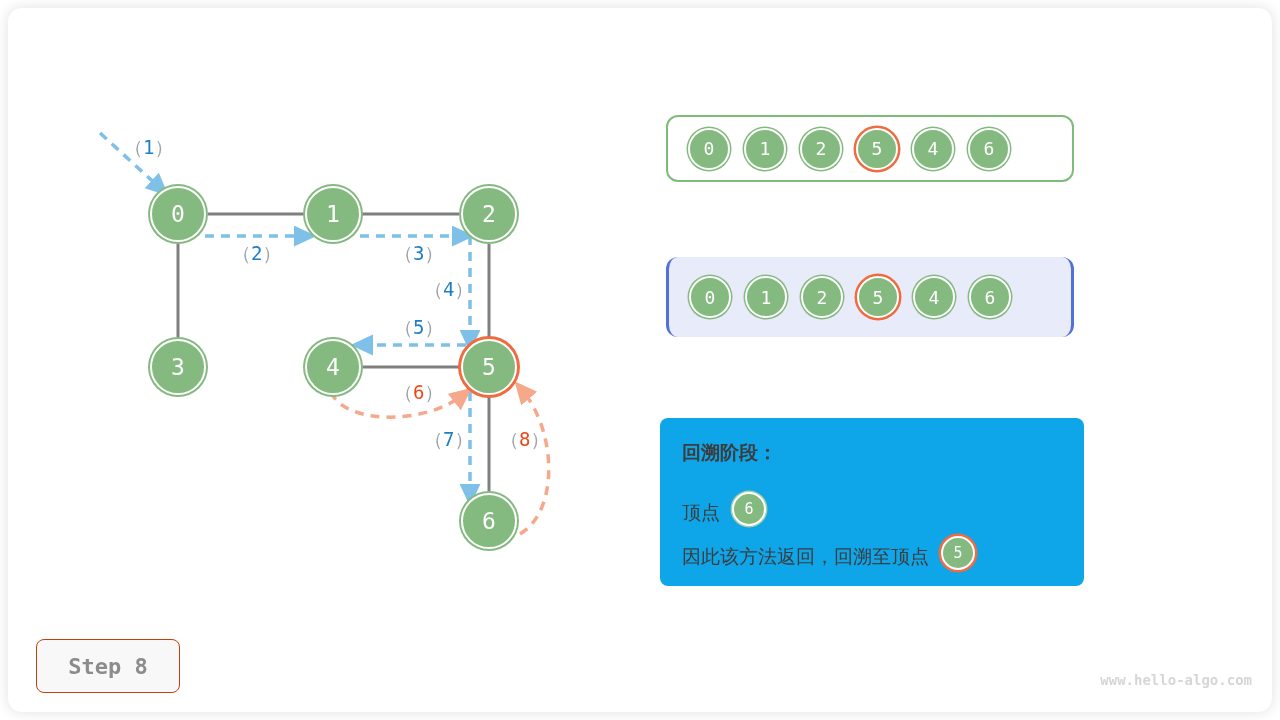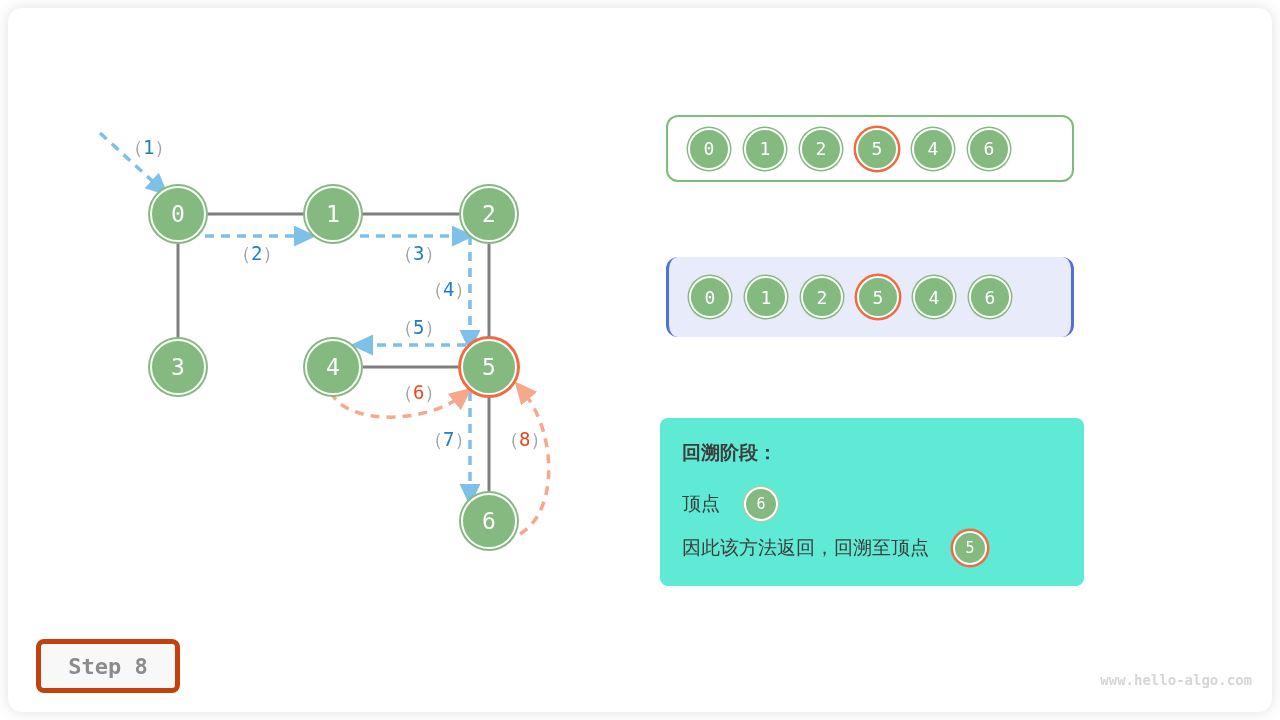--- a/index.html
+++ b/index.html
@@ -135,41 +135,40 @@
   }
   .chip.highlight { box-shadow: 0 0 0 2.5px #ef6c42; }
 
   
   #info-box {
     position: absolute;
     left: 0px;
     top: 418px;
     width: 424px;
     height: 168px;
-    background: #5eead4;
+    background: #0ea5e9;
     border-radius: 8px;
     box-sizing: border-box;
     padding: 22px 22px 0 22px;
   }
   #info-heading {
     font-family: "DejaVu Sans", "Liberation Sans", sans-serif;
     font-size: 19px;
     font-weight: bold;
     color: #3c3c3c;
     margin-bottom: 16px;
   }
   .info-line {
     display: flex;
-    align-items: center;
+    align-items: flex-end;
     font-family: "DejaVu Sans", "Liberation Sans", sans-serif;
     font-size: 19px;
     color: #3c3c3c;
     height: 44px;
     white-space: nowrap;
-    gap: 12px;
   }
   .info-chip {
     width: 34px;
     height: 34px;
     border-radius: 50%;
     background: #84b97f;
     border: 2px solid #ffffff;
     box-sizing: border-box;
     display: flex;
     align-items: center;
@@ -183,21 +182,21 @@
   }
   .info-chip.highlight { box-shadow: 0 0 0 2.5px #ef6c42; }
 
   
   #step-badge {
     position: absolute;
     left: 36px;
     top: 639px;
     width: 144px;
     height: 54px;
-    border: 5px solid #c2410c;
+    border: 1px solid #c2410c;
     border-radius: 8px;
     background: #f8f8f8;
     display: flex;
     align-items: center;
     justify-content: center;
     font-family: "DejaVu Sans Mono", "Liberation Mono", monospace;
     font-size: 22px;
     font-weight: bold;
     color: #8c8c8c;
     box-sizing: border-box;

